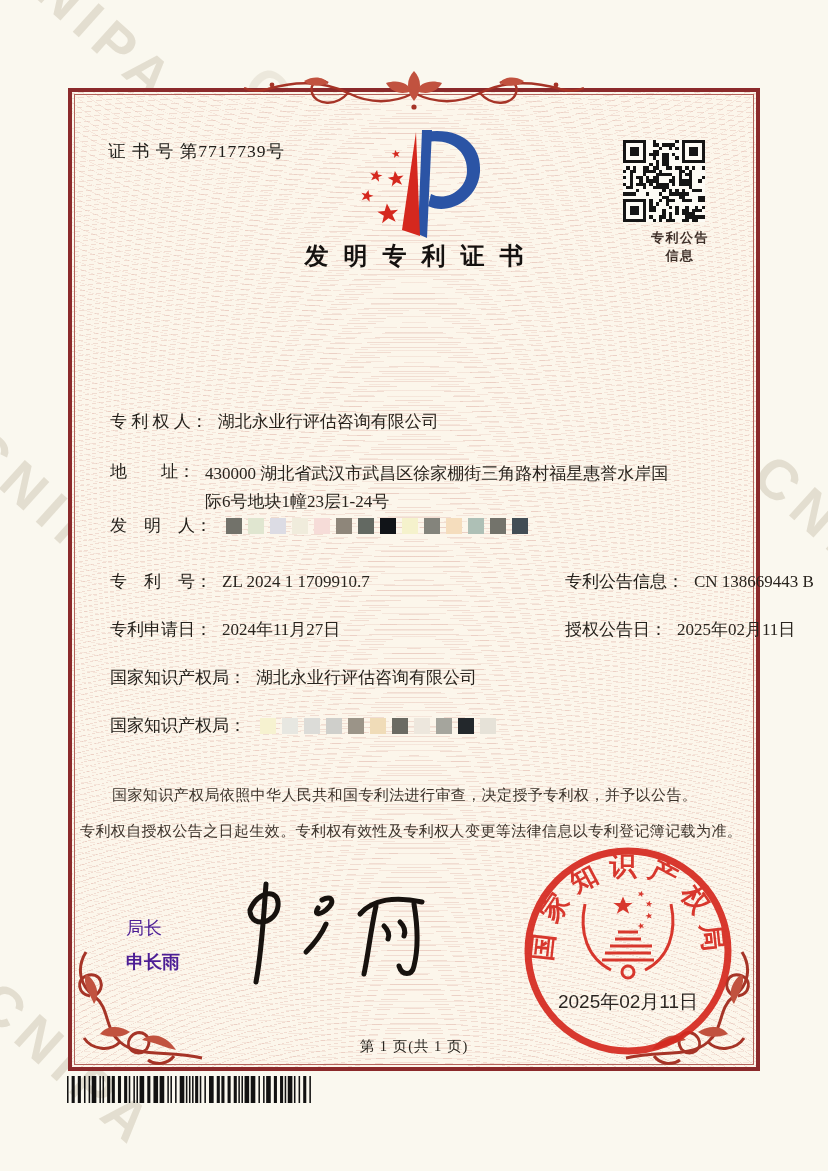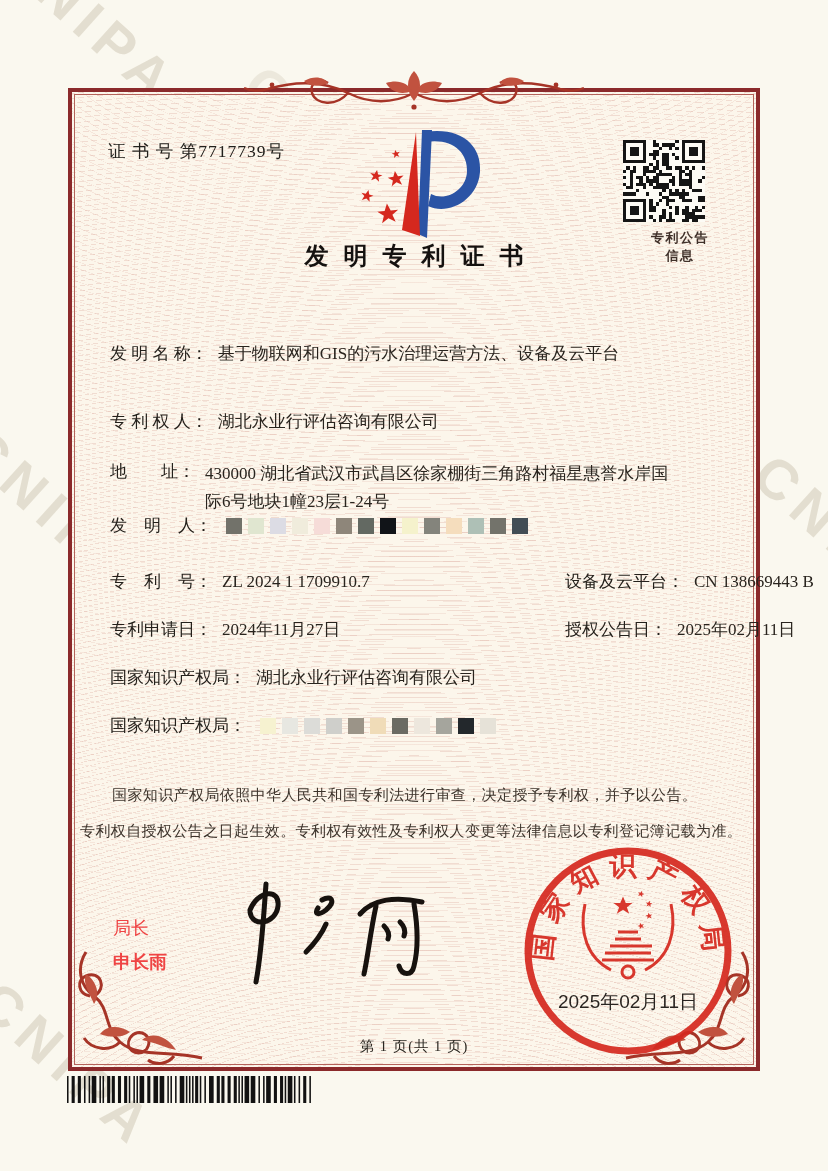--- a/index.html
+++ b/index.html
@@ -47,21 +47,21 @@
   .row .val{margin-left:10px;color:#29241e;}
   .row-addr{display:flex;white-space:normal;}
   .row-addr .val{width:470px;line-height:1.62;display:inline-block;}
   .col-r{position:absolute;left:455px;top:0;}
   .mz i{display:inline-block;width:16px;height:16px;margin-right:6px;vertical-align:-3px;}
   
   .stmt{position:absolute;left:80px;width:670px;font-size:15px;letter-spacing:0.4px;color:#3c332b;margin:0;}
   .stmt.l1{top:786px;text-indent:32px;}
   .stmt.l2{top:822px;}
   
-  .dir{position:absolute;left:113px;font-family:"Liberation Sans","DejaVu Sans",sans-serif;font-size:18px;color:#ef4444;}
+  .dir{position:absolute;left:126px;font-family:"Liberation Sans","DejaVu Sans",sans-serif;font-size:18px;color:#4c1d95;}
   .dir-title{top:916px;}
   .dir-name{top:950px;font-weight:bold;}
   .sig{position:absolute;left:222px;top:876px;width:235px;height:118px;}
   .seal{position:absolute;left:519px;top:842px;width:218px;height:218px;}
   .footer{position:absolute;left:0;top:1037px;width:828px;text-align:center;font-size:14.5px;color:#2a2620;letter-spacing:1px;}
   .barcode{position:absolute;left:67px;top:1076px;width:247px;height:27px;}
 </style>
 </head>
 <body>
 
@@ -352,42 +352,39 @@
         <rect x="20" y="2" width="3" height="3" fill="#151515"></rect>
         <rect x="0" y="18" width="7" height="7" fill="#151515"></rect>
         <rect x="1" y="19" width="5" height="5" fill="#fdfbf5"></rect>
         <rect x="2" y="20" width="3" height="3" fill="#151515"></rect>
       </svg>
     <div class="qr-cap">专利公告信息</div>
   </div>
 
   <h1 class="title">发明专利证书</h1>
 
-  <div class="row" style="top:342px">
-    <span class="lb">发 明 名 称：</span><span class="val">基于物联网和GIS的污水治理运营方法、设备及云平台</span>
-  </div>
 
   <div class="row" style="top:410px">
     <span class="lb">专 利 权 人：</span><span class="val">湖北永业行评估咨询有限公司</span>
   </div>
 
   <div class="row row-addr" style="top:460px">
     <span class="lb">地　　址：</span>
       <span class="val">430000 湖北省武汉市武昌区徐家棚街三角路村福星惠誉水岸国际6号地块1幢23层1-24号</span>
   </div>
 
   <div class="row" style="top:514px">
     <span class="lb">发　明　人：</span>
     <span class="val mz" id="mz1"><i style="background: rgb(114, 114, 106);"></i><i style="background: rgb(224, 230, 208);"></i><i style="background: rgb(220, 220, 228);"></i><i style="background: rgb(240, 236, 220);"></i><i style="background: rgb(246, 220, 216);"></i><i style="background: rgb(142, 134, 122);"></i><i style="background: rgb(99, 105, 98);"></i><i style="background: rgb(17, 20, 24);"></i><i style="background: rgb(245, 242, 204);"></i><i style="background: rgb(132, 132, 124);"></i><i style="background: rgb(245, 221, 189);"></i><i style="background: rgb(174, 192, 182);"></i><i style="background: rgb(115, 115, 107);"></i><i style="background: rgb(66, 77, 85);"></i></span>
   </div>
 
   <div class="row" style="top:570px">
     <span class="lb">专　利　号：</span><span class="val">ZL 2024 1 1709910.7</span>
     <span class="col-r">
-      <span class="lb">设备及云平台：</span><span class="val">CN 138669443 B</span>
+      <span class="lb">专利公告信息：</span><span class="val">CN 138669443 B</span>
     </span>
   </div>
 
   <div class="row" style="top:618px">
     <span class="lb">专利申请日：</span><span class="val">2024年11月27日</span>
     <span class="col-r">
       <span class="lb">授权公告日：</span><span class="val">2025年02月11日</span>
     </span>
   </div>
 

